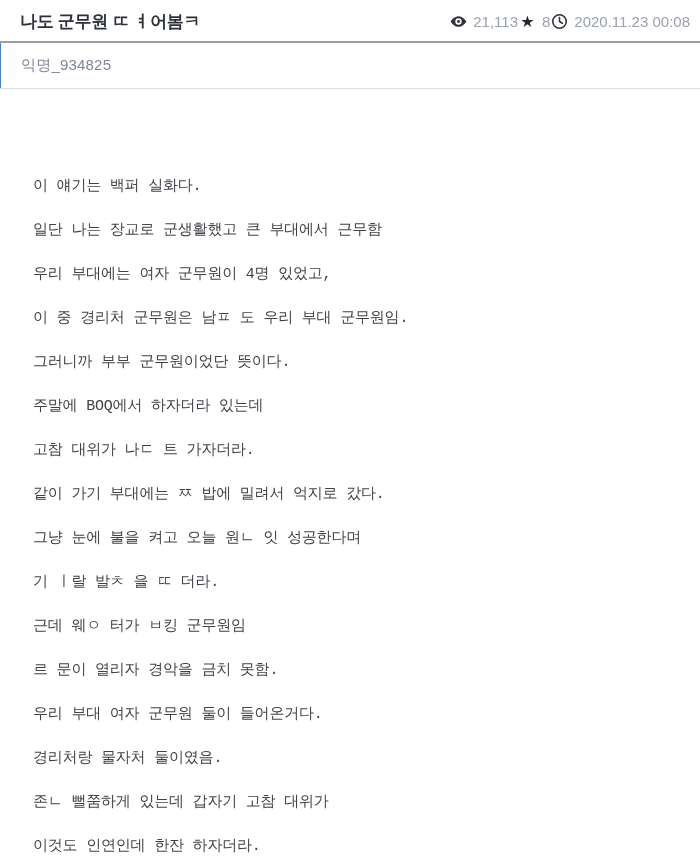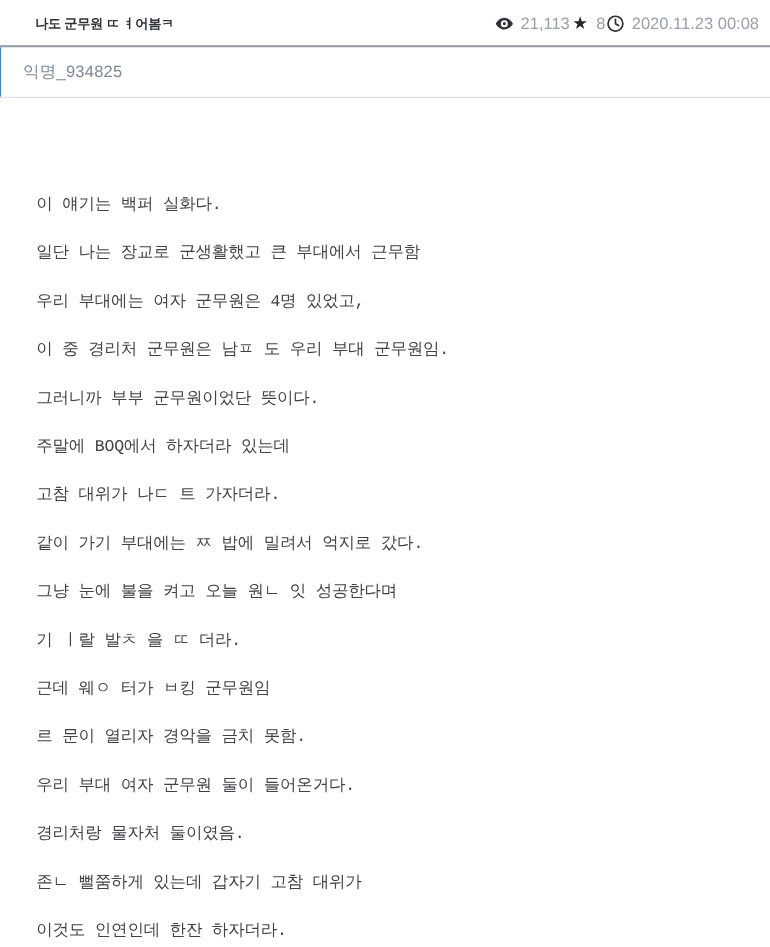--- a/index.html
+++ b/index.html
@@ -15,22 +15,22 @@
   
   .post-header {
     display: flex;
     align-items: center;
     justify-content: space-between;
     height: 41px;
     padding: 2px 10px 0 20px;
     box-sizing: border-box;
   }
   .post-title {
-    margin: 12px;
-    font-size: 12px;
+    margin: 0;
+    font-size: 17px;
     font-weight: bold;
     color: #2d3138;
     letter-spacing: -0.3px;
     white-space: nowrap;
   }
   .post-stats {
     display: flex;
     align-items: flex-start;
     gap: 1px;
     flex: none;
@@ -140,21 +140,21 @@
 
 <div class="author-row">
   <span class="author-name">익명_934825</span>
 </div>
 
 <hr class="divider-light">
 
 <article class="post-body">
   <p>이 얘기는 백퍼 실화다.</p>
   <p>일단 나는 장교로 군생활했고 큰 부대에서 근무함</p>
-  <p>우리 부대에는 여자 군무원은 4명 있었고,</p>
+  <p>우리 부대에는 여자 군무원이 4명 있었고,</p>
   <p>이 중 경리처 군무원은 남ㅍ 도 우리 부대 군무원임.</p>
   <p>그러니까 부부 군무원이었단 뜻이다.</p>
   <p>주말에 BOQ에서 하자더라 있는데</p>
   <p>고참 대위가 나ㄷ 트 가자더라.</p>
   <p>같이 가기 부대에는 ㅉ 밥에 밀려서 억지로 갔다.</p>
   <p>그냥 눈에 불을 켜고 오늘 원ㄴ 잇 성공한다며</p>
   <p>기 ㅣ랄 발ㅊ 을 ㄸ 더라.</p>
   <p>근데 웨ㅇ 터가 ㅂ킹 군무원임</p>
   <p>르 문이 열리자 경악을 금치 못함.</p>
   <p>우리 부대 여자 군무원 둘이 들어온거다.</p>

